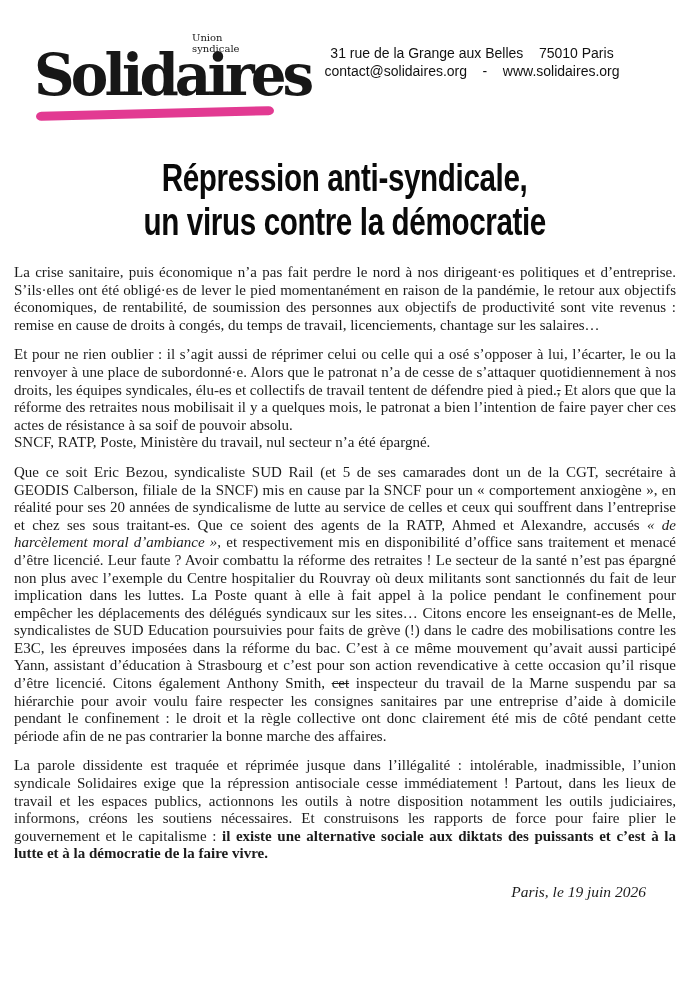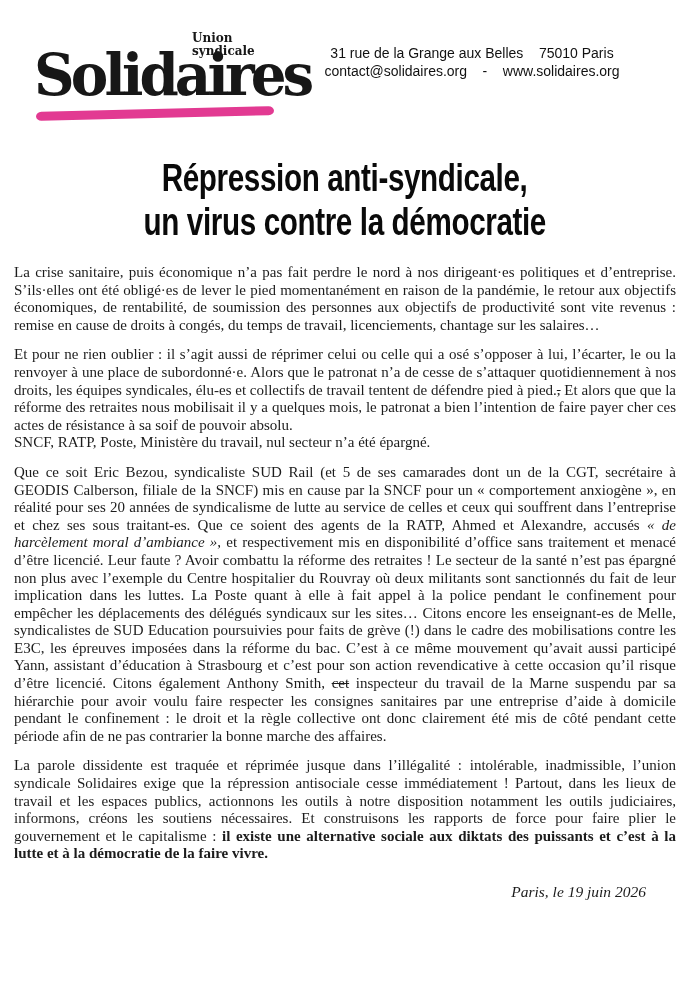--- a/index.html
+++ b/index.html
@@ -5,22 +5,22 @@
   html,body{margin:0;padding:0;background:#ffffff;}
   .page{position:relative;width:690px;height:1000px;background:#ffffff;color:#1c1c1c;
         font-family:"Liberation Serif",serif;overflow:hidden;box-sizing:border-box;}
 
   
   .header{display:flex;padding:30px 28px 0 34px;box-sizing:border-box;}
   .logo{position:relative;width:248px;height:104px;flex:0 0 auto;}
   .logo-word{position:absolute;left:0;top:16px;font-family:"DejaVu Serif",serif;font-weight:bold;
              font-size:58px;line-height:1;letter-spacing:-4px;color:#171717;white-space:nowrap;
              transform:scaleX(.97);transform-origin:left;}
-  .logo-tagline{position:absolute;left:158px;top:2px;font-family:"DejaVu Serif",serif;font-weight:bold;
-                font-size:12px;line-height:1.12;color:#171717;}
+  .logo-tagline{position:absolute;left:158px;top:2px;font-family:"DejaVu Serif",serif;font-weight:normal;
+                font-size:10px;line-height:1.12;color:#171717;}
   .logo-stroke{position:absolute;left:2px;top:79px;width:238px;height:9px;border-radius:6px/5px;
                transform:rotate(-1.4deg);}
   .contact{flex:1;text-align:center;font-family:"Liberation Sans",sans-serif;font-weight:normal;
            font-size:14px;line-height:18px;color:#111;padding-top:14px;}
 
   
   .title{margin:26px 4px 0;text-align:center;font-family:"Liberation Sans",sans-serif;
          font-weight:bold;color:#0a0a0a;}
   .title-line{line-height:36px;white-space:nowrap;}
   .title-line>span{display:inline-block;font-size:39px;letter-spacing:-.5px;

